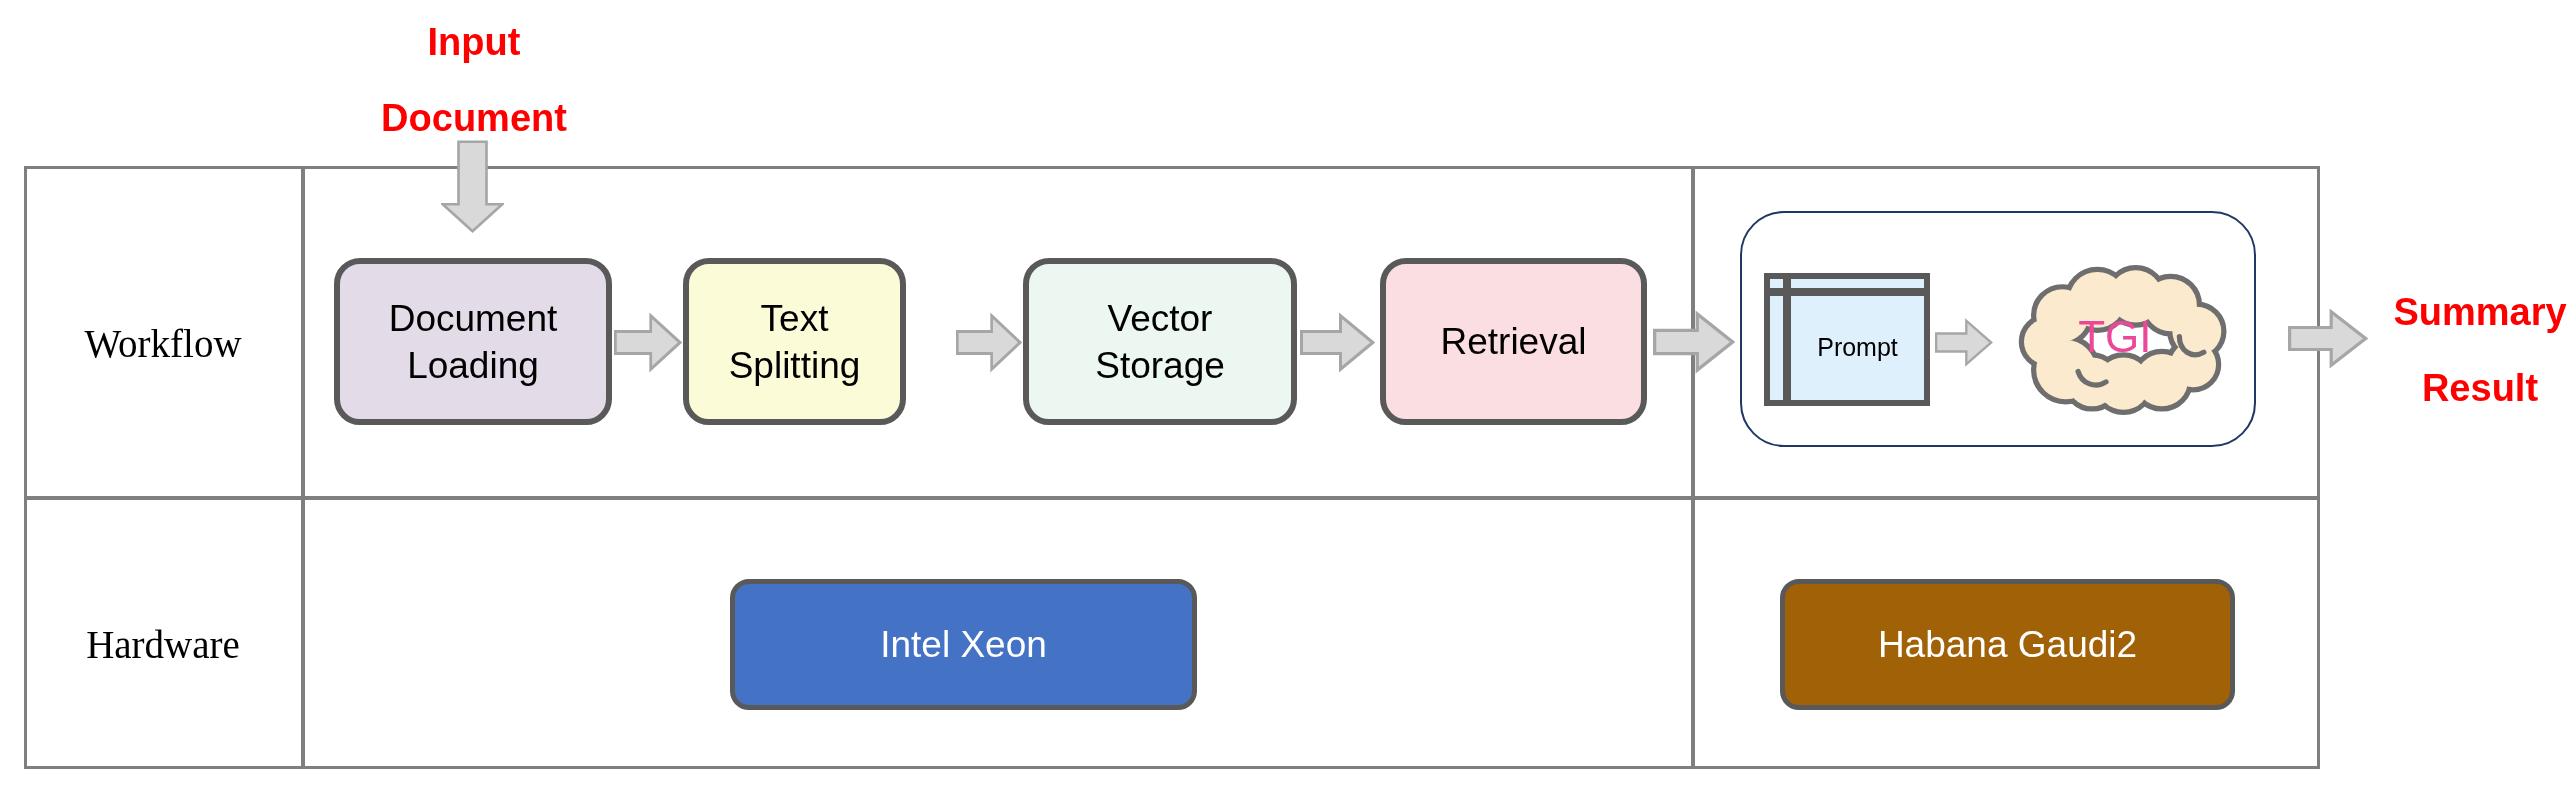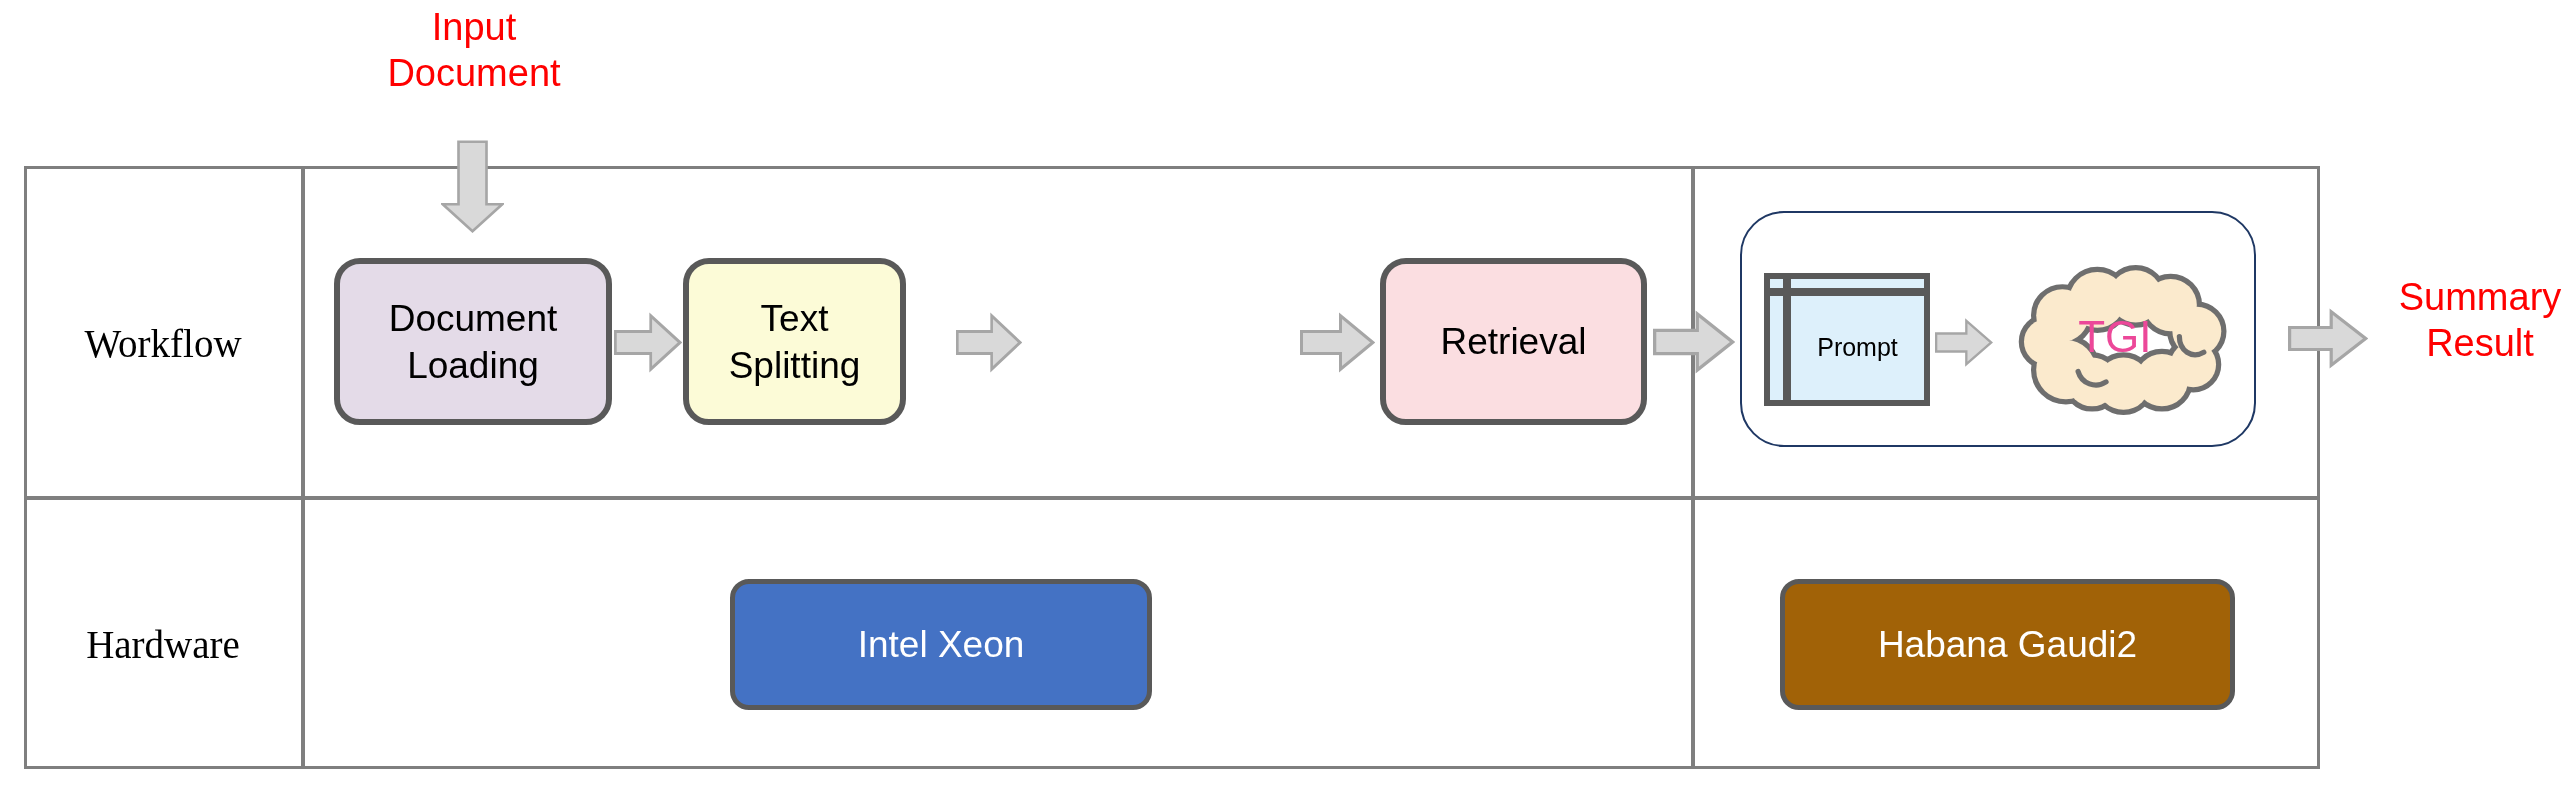--- a/index.html
+++ b/index.html
@@ -1,20 +1,20 @@
 <!DOCTYPE html>
 <html style="--accent-red: #FF0000; --box-border: #595959; --table-border: #7F7F7F; --arrow-fill: #D9D9D9; --arrow-border: #A6A6A6; --serving-border: #1F3864; --prompt-fill: #DDF0FB; --cloud-fill: #FBEACD; --cloud-border: #6E6E6E; --hardware-text: #FFFFFF;font-size:14px"><head>
 <meta charset="utf-8">
 <style>
   html,body{margin:0;padding:0;background:#ffffff;}
   .stage{position:relative;width:2576px;height:792px;background:#ffffff;overflow:hidden;
          font-family:"Liberation Sans","DejaVu Sans",sans-serif;}
 
   
-  .label-red{position:absolute;font-weight:normal;font-size:38px;line-height:46px;
+  .label-red{position:absolute;font-weight:bold;font-size:38px;line-height:76px;
              text-align:center;white-space:pre-line;color:var(--accent-red,#f00);}
   .input-label{left:343px;top:3.5px;width:262px;}
   .output-label{left:2371px;top:274px;width:218px;}
 
   
   .tbl-outline{position:absolute;left:24.4px;top:166px;width:2296px;height:603px;
                border:3.5px solid var(--table-border,#7f7f7f);box-sizing:border-box;z-index:1;}
   .vline{position:absolute;top:166px;height:603px;width:3.5px;background:var(--table-border,#7f7f7f);z-index:1;}
   .v1{left:301px;} .v2{left:1691px;}
   .hline{position:absolute;left:24.4px;top:496px;width:2296px;height:3.5px;
@@ -65,21 +65,21 @@
   .cloud .bumps-stroke circle{fill:var(--cloud-fill,#fbeacd);stroke:var(--cloud-border,#6e6e6e);stroke-width:12;}
   .cloud .bumps-fill circle{fill:var(--cloud-fill,#fbeacd);stroke:none;}
   .cloud .notch{fill:none;stroke:var(--cloud-border,#6e6e6e);stroke-width:6;stroke-linecap:round;}
   .cloud-label{position:absolute;inset:0;display:flex;align-items:center;justify-content:center;
                padding-right:17.4px;padding-bottom:5.2px;font-size:44px;color:#ec4899;}
 
   
   .hw{position:absolute;top:579px;height:131px;box-sizing:border-box;border:5.2px solid var(--box-border,#595959);
       border-radius:19px;display:flex;align-items:center;justify-content:center;
       font-size:37px;color:var(--hardware-text,#fff);z-index:2;}
-  .hw1{left:730px;width:422px;}
+  .hw1{left:730px;width:467px;}
   .hw2{left:1780px;width:455px;}
 </style>
 </head>
 <body>
 
 <div class="stage">
 
   <div class="label-red input-label">Input
 Document</div>
 
@@ -92,20 +92,22 @@
   <div class="vline v2"></div>
   <div class="hline"></div>
 
   <div class="row-label wl">Workflow</div>
   <div class="row-label hl">Hardware</div>
 
   <div class="step s1" style="background-color: rgb(228, 219, 232);">Document
 Loading</div>
   <div class="step s2" style="background-color: rgb(252, 251, 215);">Text
 Splitting</div>
+  <div class="step s3" style="background-color: rgb(235, 247, 240);">Vector
+Storage</div>
   <div class="step s4" style="background-color: rgb(251, 222, 225);">Retrieval</div>
 
   <svg class="rarrow a1" viewBox="0 0 100 80" preserveAspectRatio="none">
     <polygon points="2,26 54,26 54,6 97,40 54,74 54,54 2,54"></polygon>
   </svg>
   <svg class="rarrow a2" viewBox="0 0 100 80" preserveAspectRatio="none">
     <polygon points="2,26 54,26 54,6 97,40 54,74 54,54 2,54"></polygon>
   </svg>
   <svg class="rarrow a3" viewBox="0 0 100 80" preserveAspectRatio="none">
     <polygon points="2,26 54,26 54,6 97,40 54,74 54,54 2,54"></polygon>

